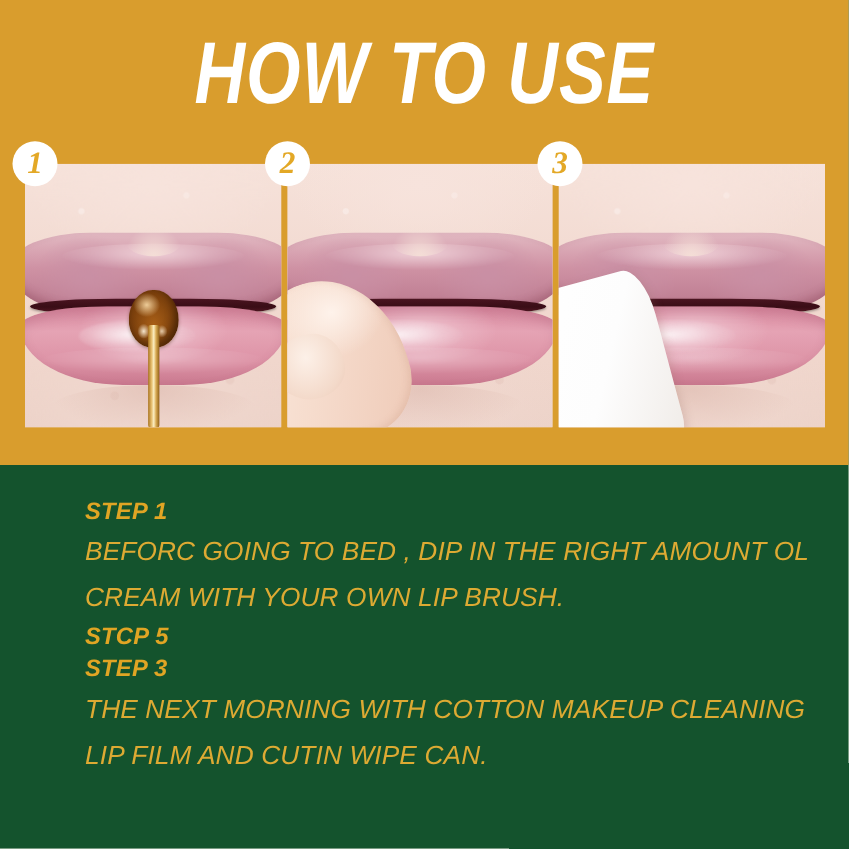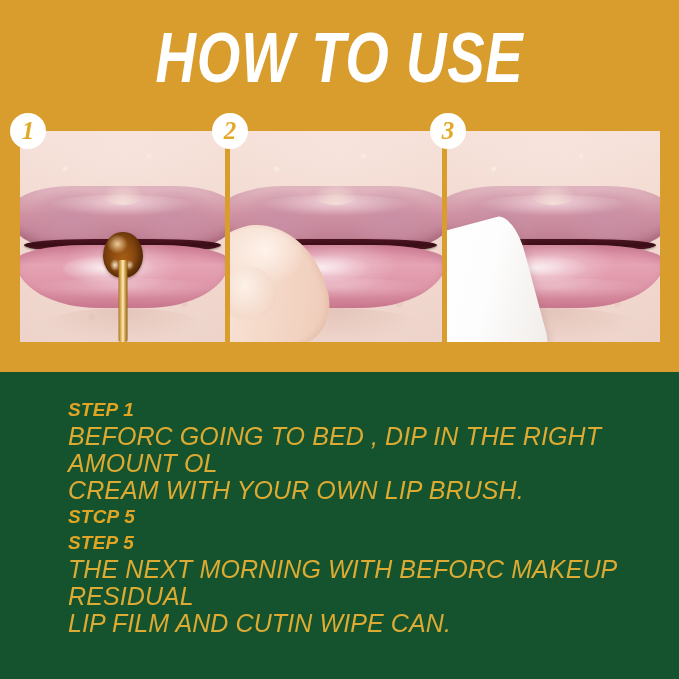--- a/index.html
+++ b/index.html
@@ -238,22 +238,22 @@
   .step-head {
     color:#e0a524;
     font-weight:700;
     font-size:19px;
     line-height:26px;
     letter-spacing:.2px;
   }
   .step-body {
     color:#ddaa33;
     font-weight:400;
-    font-size:25px;
-    line-height:27px;
+    font-size:21px;
+    line-height:37px;
     letter-spacing:.1px;
     white-space:pre-line;
   }
 </style>
 </head>
 <body>
 
 <div class="page">
 
   <div class="banner">
@@ -310,20 +310,20 @@
       <div class="step-head">STEP 1</div>
       <div class="step-body">BEFORC GOING TO BED , DIP IN THE RIGHT AMOUNT OL
 CREAM WITH YOUR OWN LIP BRUSH.</div>
     </div>
 
     <div>
       <div class="step-head">STCP 5</div>
     </div>
 
     <div>
-      <div class="step-head">STEP 5</div>
-      <div class="step-body">THE NEXT MORNING WITH BEFORC MAKEUP RESIDUAL
+      <div class="step-head">STEP 3</div>
+      <div class="step-body">THE NEXT MORNING WITH COTTON MAKEUP CLEANING
 LIP FILM AND CUTIN WIPE CAN.</div>
     </div>
 
   </div>
 
 </div>
 
 </body></html>

